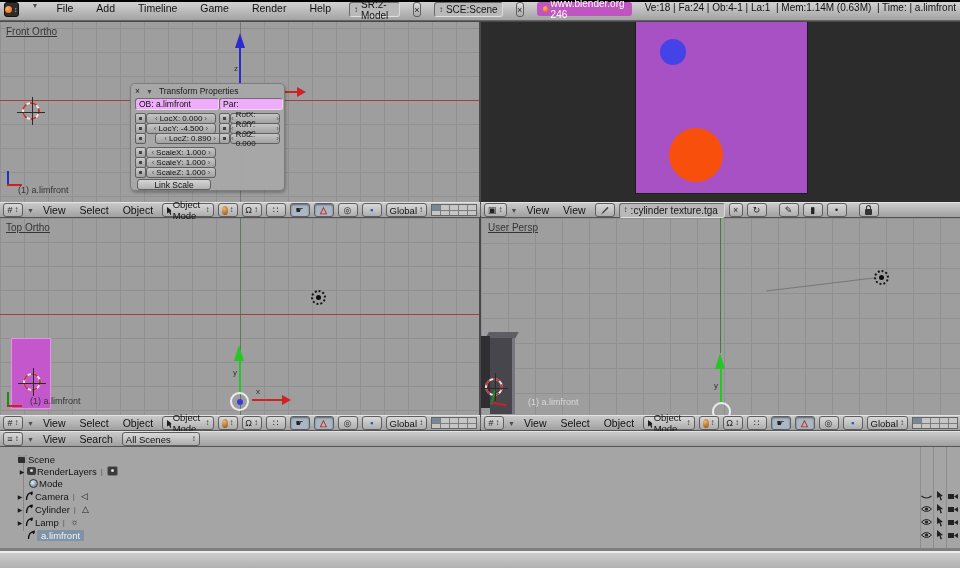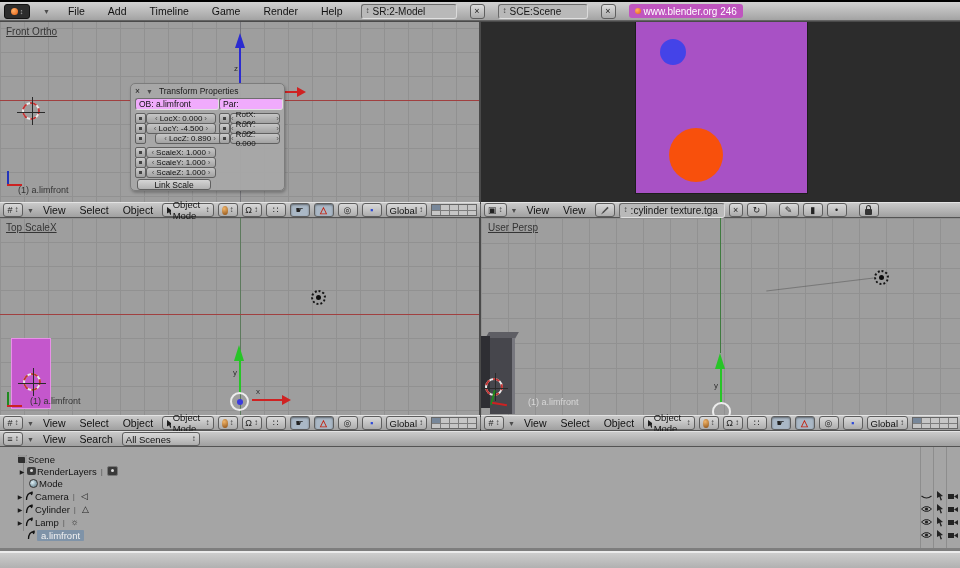--- a/index.html
+++ b/index.html
@@ -4,21 +4,21 @@
 <style>
   html,body{margin:0;padding:0;background:#151515;}
   .screen{position:relative;width:960px;height:568px;background:#3c3c3c;overflow:hidden;
           font-family:"Liberation Sans",sans-serif;font-size:10px;color:#161616;}
   .abs{position:absolute;}
   i,b{font-style:normal;font-weight:normal;}
 
   
   .topbar{position:absolute;left:0;top:0;width:960px;height:21px;box-sizing:border-box;
           background:linear-gradient(#d2d2d2,#a3a3a3);border-top:2px solid #000;
-          border-bottom:1px solid #636363;display:flex;align-items:center;padding:0 4px;gap:13px;}
+          border-bottom:1px solid #636363;display:flex;align-items:flex-start;padding:0 4px;gap:13px;}
   .appbtn{width:24px;height:13px;background:#2c2c2c;border-radius:3px;border:1px solid #111;
           display:inline-flex;align-items:center;justify-content:center;gap:2px;}
   .appdot{width:7px;height:7px;border-radius:50%;background:radial-gradient(circle at 35% 35%,#ffb066,#e85f12);}
   .appst{color:#bbb;font-size:7px;}
   .pd{color:#4c4c4c;font-size:7px;cursor:default;}
   .menu{padding:0 5px;color:#111;font-size:10.5px;}
   .fld{background:#b9b9b9;border:1px solid #6a6a6a;border-bottom-color:#e0e0e0;border-right-color:#dadada;
        border-radius:3px;height:13px;display:inline-flex;align-items:center;padding:0 4px;gap:3px;font-size:10px;}
   .xbtn{background:linear-gradient(#dcdcdc,#aaa);border:1px solid #5f5f5f;border-radius:3px;height:13px;width:13px;
         display:inline-flex;align-items:center;justify-content:center;font-size:9px;color:#222;}
@@ -131,20 +131,21 @@
     <span class="xbtn">×</span>
     <span class="fld" style="width:80px">
       <i class="st">↕</i>
       <b>SCE:Scene</b>
     </span>
     <span class="xbtn">×</span>
     <span class="badge" style="background:#bf55bf">
       <i class="appdot" style="width:6px;height:6px"></i>
       <b>www.blender.org 246</b>
     </span>
+    <span class="stats">Ve:18 | Fa:24 | Ob:4-1 | La:1  | Mem:1.14M (0.63M)  | Time: | a.limfront</span>
   </div>
 
   <div class="vp" style="left:0;top:22px;width:479px;height:180px">
     <div class="gridbg" style="background-position:0 6px"></div>
     <div class="vline" style="left:240px;background:#77777b"></div>
     <div class="hline" style="top:78px;background:#a04040"></div>
     <span class="vplabel" style="left:6px;top:4px">Front Ortho</span>
 
     <div class="arrowhead-up" style="left:235px;top:11px;border-bottom:15px solid #2b2bd0"></div>
     <div class="abs" style="left:239px;top:26px;width:2px;height:35px;background:#2b2bd0"></div>
@@ -202,21 +203,21 @@
     <div class="uvimg" style="left:154px;top:-1px;width:171px;height:171px;background:#a851c5">
       <div class="circ" style="left:24px;top:17px;width:26px;height:26px;background:#4443e8"></div>
       <div class="circ" style="left:33px;top:106px;width:54px;height:54px;background:#f8500c"></div>
     </div>
   </div>
 
   <div class="vp" style="left:0;top:218px;width:479px;height:197px">
     <div class="gridbg"></div>
     <div class="vline" style="left:240px;background:#5d7a5d"></div>
     <div class="hline" style="top:96px;background:#a04040"></div>
-    <span class="vplabel" style="left:6px;top:4px">Top ScaleX</span>
+    <span class="vplabel" style="left:6px;top:4px">Top Ortho</span>
 
     <div class="abs" style="left:12px;top:121px;width:38px;height:69px;background:#c457cc;outline:1px solid #e98fe9"></div>
 
     <div class="lampdot" style="left:311px;top:72px"></div>
 
     <div class="arrowhead-up" style="left:234px;top:127px;border-bottom:16px solid #27c527"></div>
     <div class="abs" style="left:239px;top:143px;width:2px;height:32px;background:#27c527"></div>
     <span class="axlabel" style="left:233px;top:150px">y</span>
     <div class="abs" style="left:230px;top:174px;width:15px;height:15px;border:2px solid #ececec;border-radius:50%">
       <i class="abs" style="left:4.5px;top:4.5px;width:6px;height:6px;border-radius:50%;background:#3a3ae0"></i>

